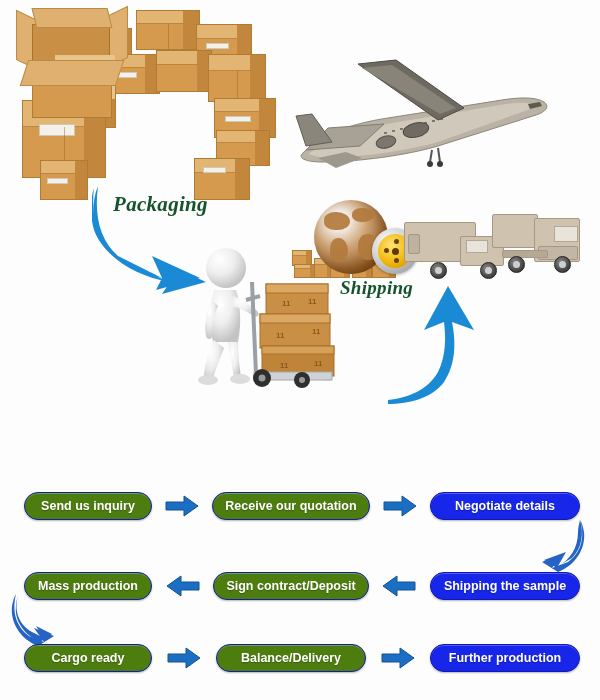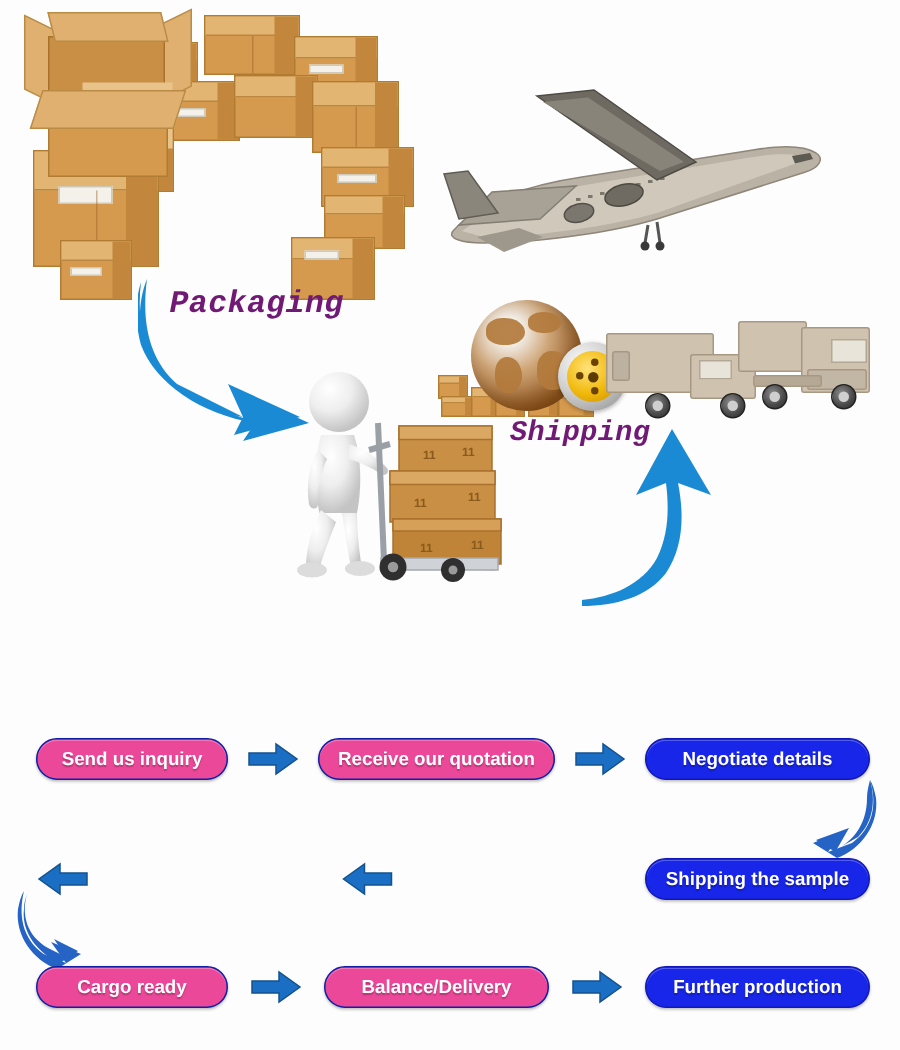--- a/index.html
+++ b/index.html
@@ -150,24 +150,24 @@
   
   #man { left: 196px; top: 246px; width: 70px; height: 140px; }
   #cart { left: 236px; top: 278px; width: 116px; height: 110px; }
 
   
   #arrow-left { left: 92px; top: 182px; width: 160px; height: 114px; }
   #arrow-right { left: 384px; top: 282px; width: 150px; height: 122px; }
 
   .caption {
     position: absolute;
-    font-family: Liberation Mono, monospace;
+    font-family: Liberation Serif, serif;
     font-weight: bold;
     font-style: italic;
-    color: #701a75;
+    color: #14532d;
     white-space: nowrap;
     letter-spacing: .3px;
   }
   #cap-packaging { left: 113px; top: 192px; font-size: 21px; }
   #cap-shipping  { left: 340px; top: 277px; font-size: 19px; }
 
   
   #title {
     position: absolute;
     left: 0; top: 431px; width: 600px;
@@ -190,21 +190,21 @@
   }
   #row1 { top: 12px; }
   #row2 { top: 92px; }
   #row3 { top: 164px; }
 
   .pill {
     height: 28px;
     min-width: 128px;
     padding: 0 12px;
     border-radius: 14px;
-    background: #ec4899;
+    background: #4d7c0f;
     border: 1px solid #0f1fa8;
     box-sizing: border-box;
     display: flex;
     align-items: center;
     justify-content: center;
     color: #ffffff;
     font-size: 12.5px;
     font-weight: bold;
     white-space: nowrap;
     box-shadow: 0 1px 2px rgba(0,0,0,.28), inset 0 1px 0 rgba(255,255,255,.25);
@@ -488,23 +488,25 @@
       </svg>
       <div class="pill wide blue-bright">Negotiate details</div>
     </div>
 
     <svg class="turn" id="turn-right" viewBox="0 0 46 54">
       <path d="M40 2 C44 16 42 30 32 40 L18 48 L26 34 L4 42 L20 52 L18 48 C30 42 38 30 38 14 C38 10 39 6 40 2 Z" fill="#2563c4"></path>
       <path d="M40 2 C45 18 42 34 28 44 L12 50 L22 36 L2 44 L18 54 C34 48 46 32 44 14 C43 9 42 5 40 2 Z" fill="#2563c4"></path>
     </svg>
 
     <div class="row" id="row2">
+      <div class="pill">Mass production</div>
       <svg class="arrow-h" viewBox="0 0 36 26">
         <path d="M34 9 L16 9 L16 3 L2 13 L16 23 L16 17 L34 17 Z" fill="#1a6fc4" stroke="#14528f" stroke-width="1"></path>
       </svg>
+      <div class="pill wide">Sign contract/Deposit</div>
       <svg class="arrow-h" viewBox="0 0 36 26">
         <path d="M34 9 L16 9 L16 3 L2 13 L16 23 L16 17 L34 17 Z" fill="#1a6fc4" stroke="#14528f" stroke-width="1"></path>
       </svg>
       <div class="pill wide blue-bright">Shipping the sample</div>
     </div>
 
     <svg class="turn" id="turn-left" viewBox="0 0 46 54">
       <path d="M6 2 C2 18 5 34 19 44 L34 50 L24 36 L44 44 L28 54 C12 48 0 32 2 14 C3 9 4 5 6 2 Z" fill="#2563c4"></path>
       <path d="M8 4 C4 18 8 32 22 40 L34 46 L26 34 L42 42 L30 50 C16 44 4 30 6 14 C6 10 7 7 8 4 Z" fill="#2563c4"></path>
     </svg>

